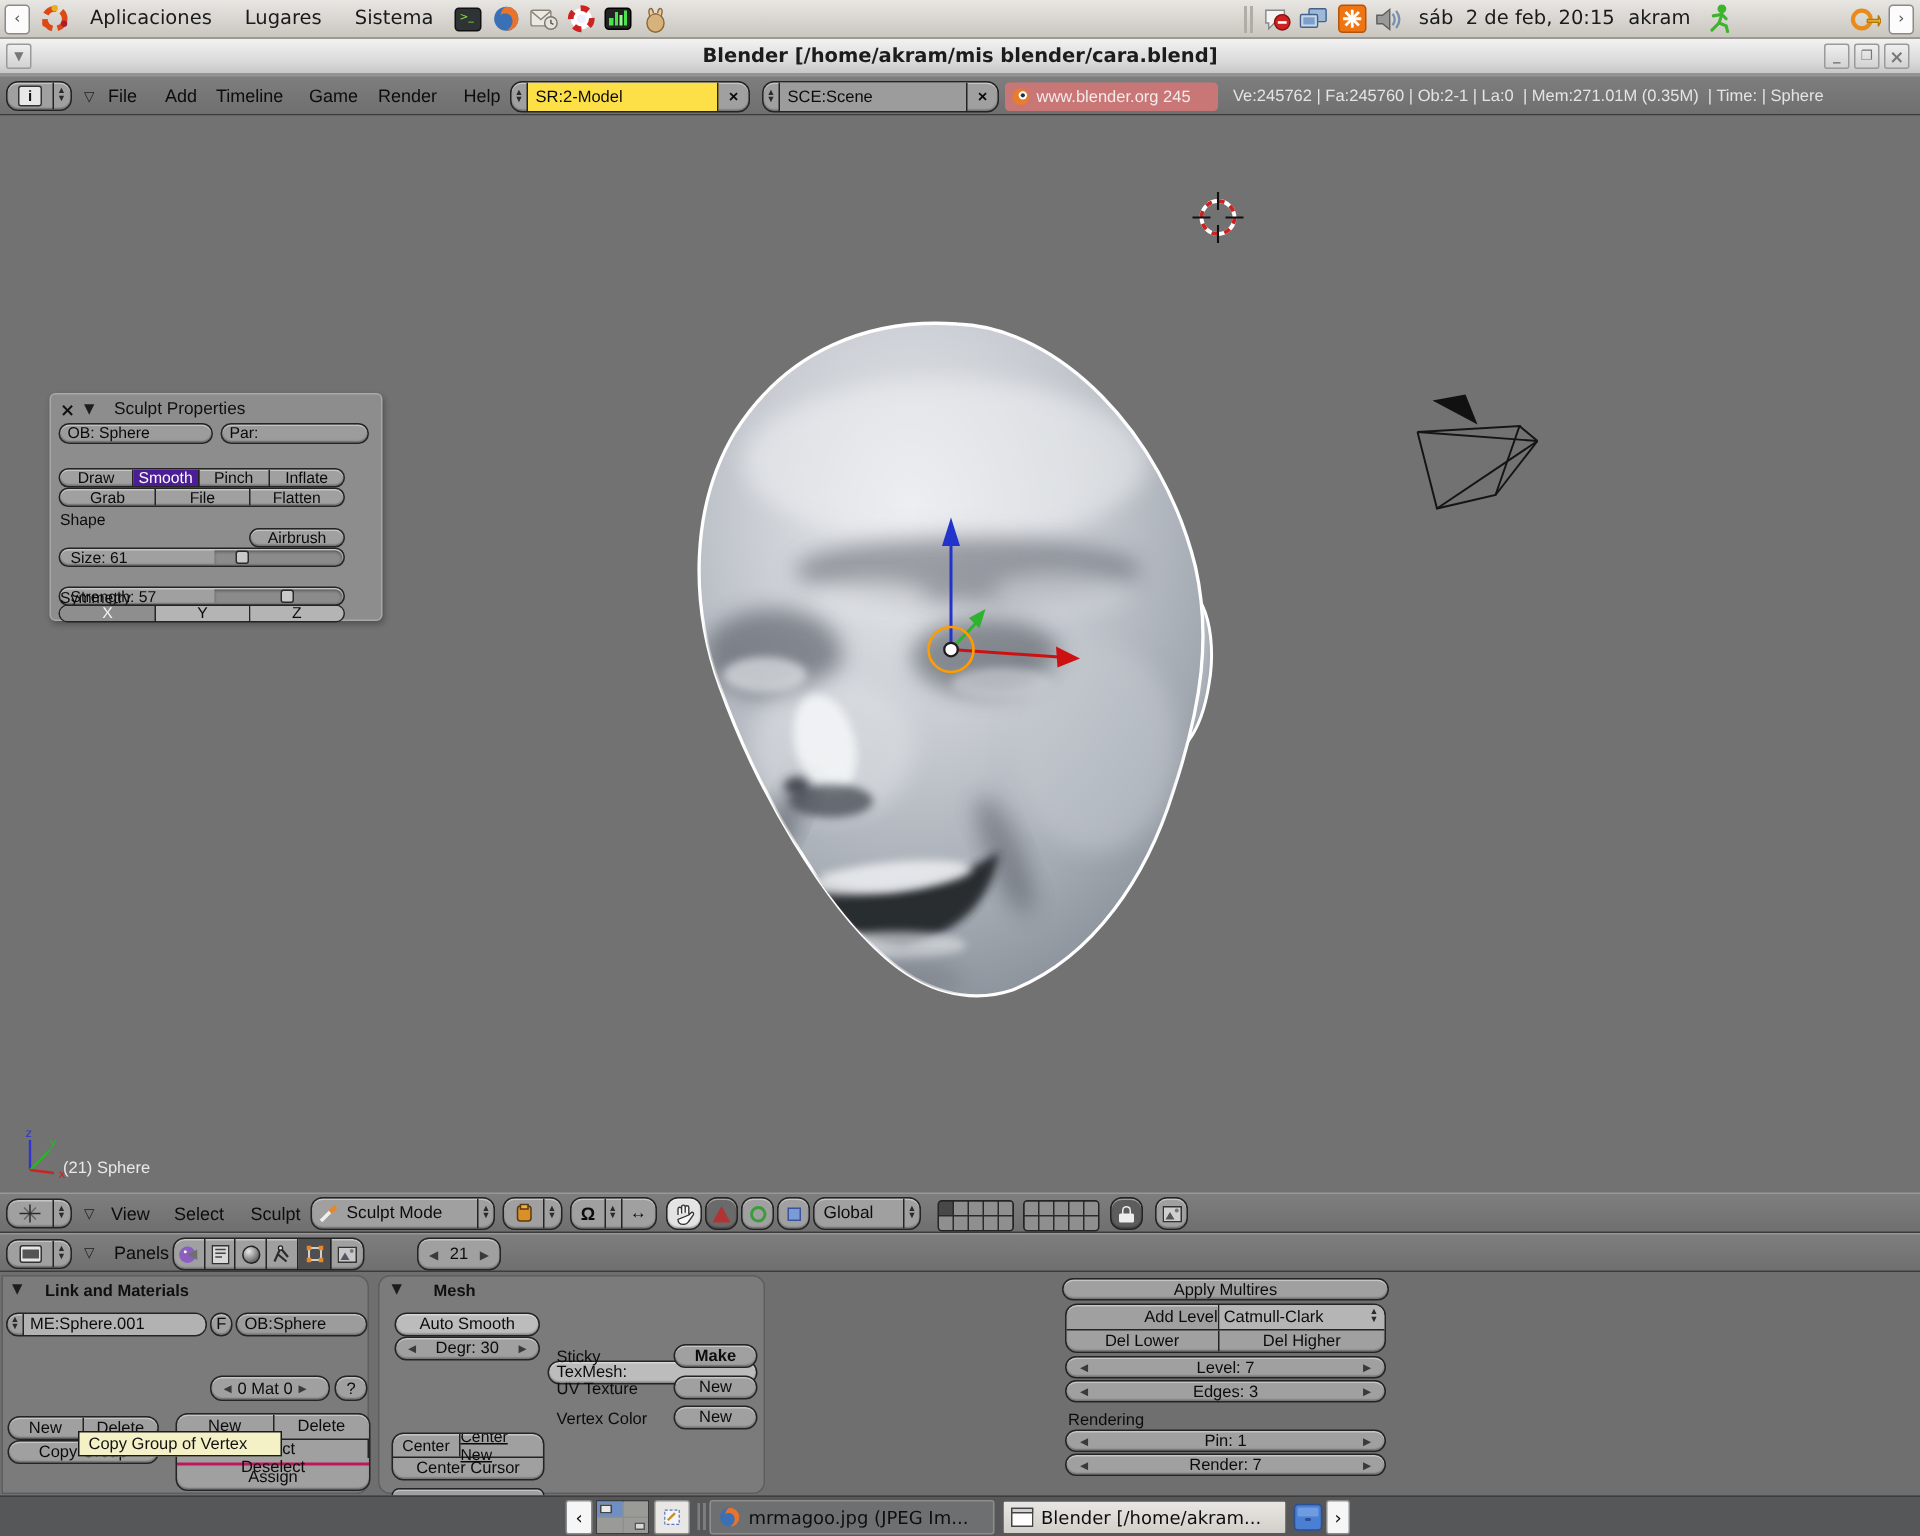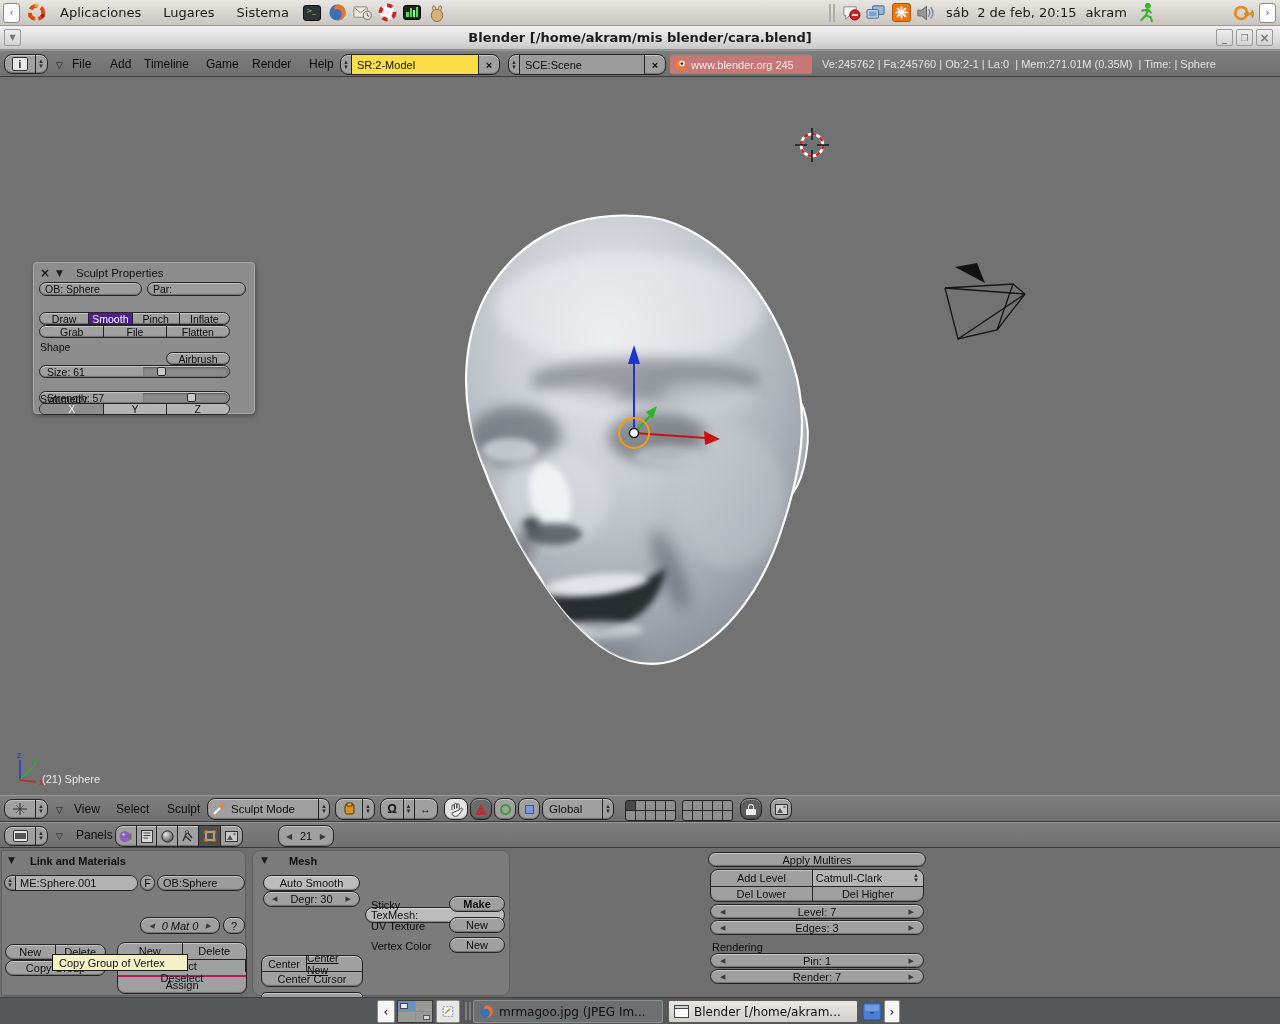--- a/index.html
+++ b/index.html
@@ -645,21 +645,21 @@
           <span class="blabel">ME:Sphere.001</span>
         </div>
     </div>
     <div class="abs pill" style="left:138px; top:24px; width:15px; height:16px;">
         <span class="blabel">F</span>
       </div>
     <div class="abs pill fld" style="left:155px; top:24px; width:88px; height:16px;">
         <span class="blabel">OB:Sphere</span>
       </div>
 
-    <div class="abs pill" style="left:138px; top:66px; width:80px; height:17px; justify-content:space-between; padding:0 4px;font-style:italic;">
+    <div class="abs pill" style="left:138px; top:66px; width:80px; height:17px; justify-content:flex-start; padding:0 4px;">
       <span class="numarr" style="font-size:7px;">◀</span>
       <span class="blabel">0 Mat 0</span>
       <span class="numarr" style="font-size:7px;">▶</span>
     </div>
     <div class="abs pill" style="left:221px; top:66px; width:22px; height:17px;">
         <span class="blabel">?</span>
       </div>
 
     <div class="abs pill seg" style="left:3px; top:93px; width:101px; height:16px;">
       <div style="width:50%;">
@@ -744,21 +744,21 @@
     </div>
     <div class="abs pill" style="left:8px; top:141px; width:102px; height:10px;"></div>
   </div>
 
   <div class="abs" style="left:690px; top:0; width:250px; height:149px;">
     <div class="abs pill" style="left:18px; top:4px; width:218px; height:15px;">
         <span class="blabel">Apply Multires</span>
       </div>
     <div class="abs pill" style="left:20px; top:21px; width:214px; height:33px; flex-direction:column; align-items:stretch; padding:0;">
       <div style="display:flex; height:17px; border-bottom:1px solid #242424;">
-        <div style="width:48%; display:flex; align-items:center; justify-content:center; border-right:1px solid #242424;">
+        <div style="width:48%; display:flex; align-items:center; justify-content:flex-end; border-right:1px solid #242424;">
             <span class="blabel">Add Level</span>
           </div>
         <div style="flex:1; display:flex; align-items:center; justify-content:space-between; background:#b5b5b5; padding:0 3px;">
           <span class="blabel">Catmull-Clark</span>
           <span class="stepper" style="width:8px;">
               <span>▲</span>
               <span>▼</span>
             </span>
         </div>
       </div>

